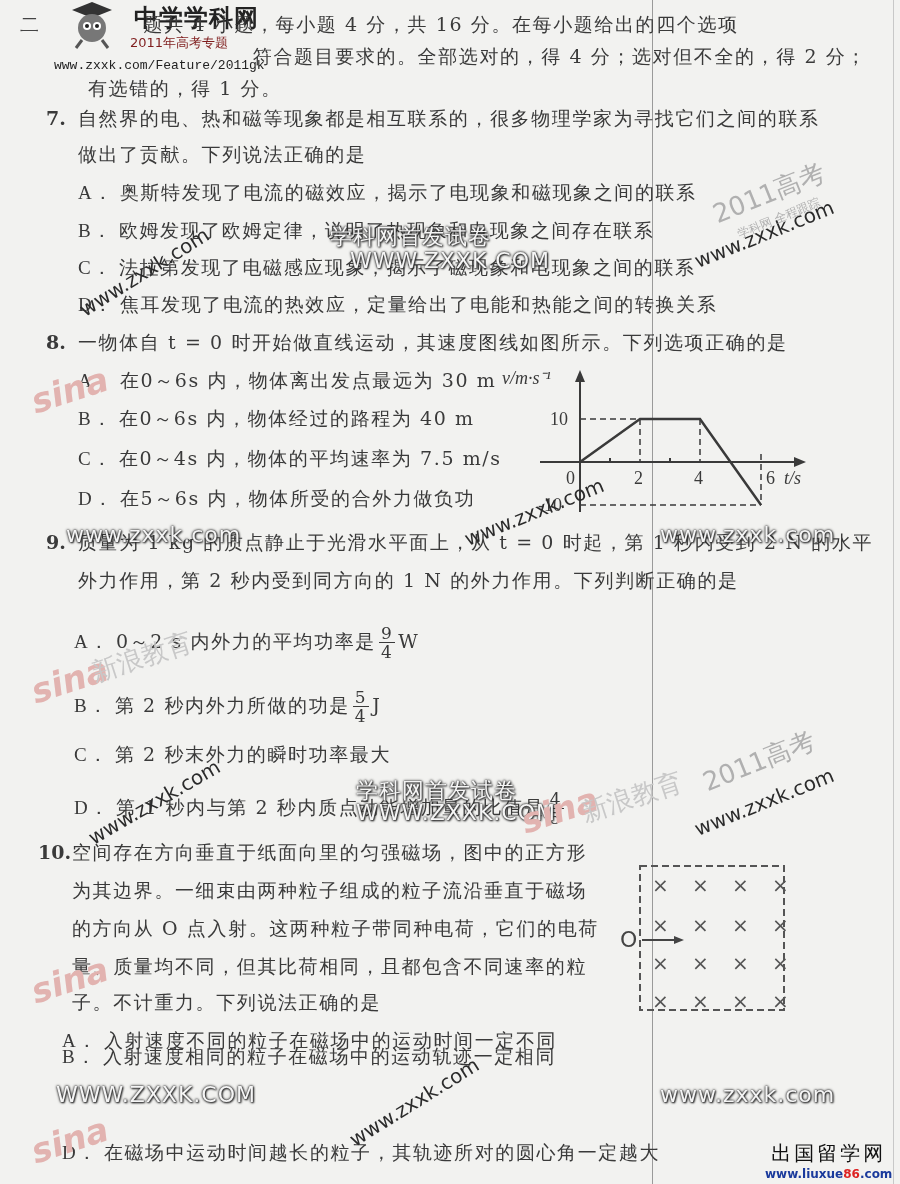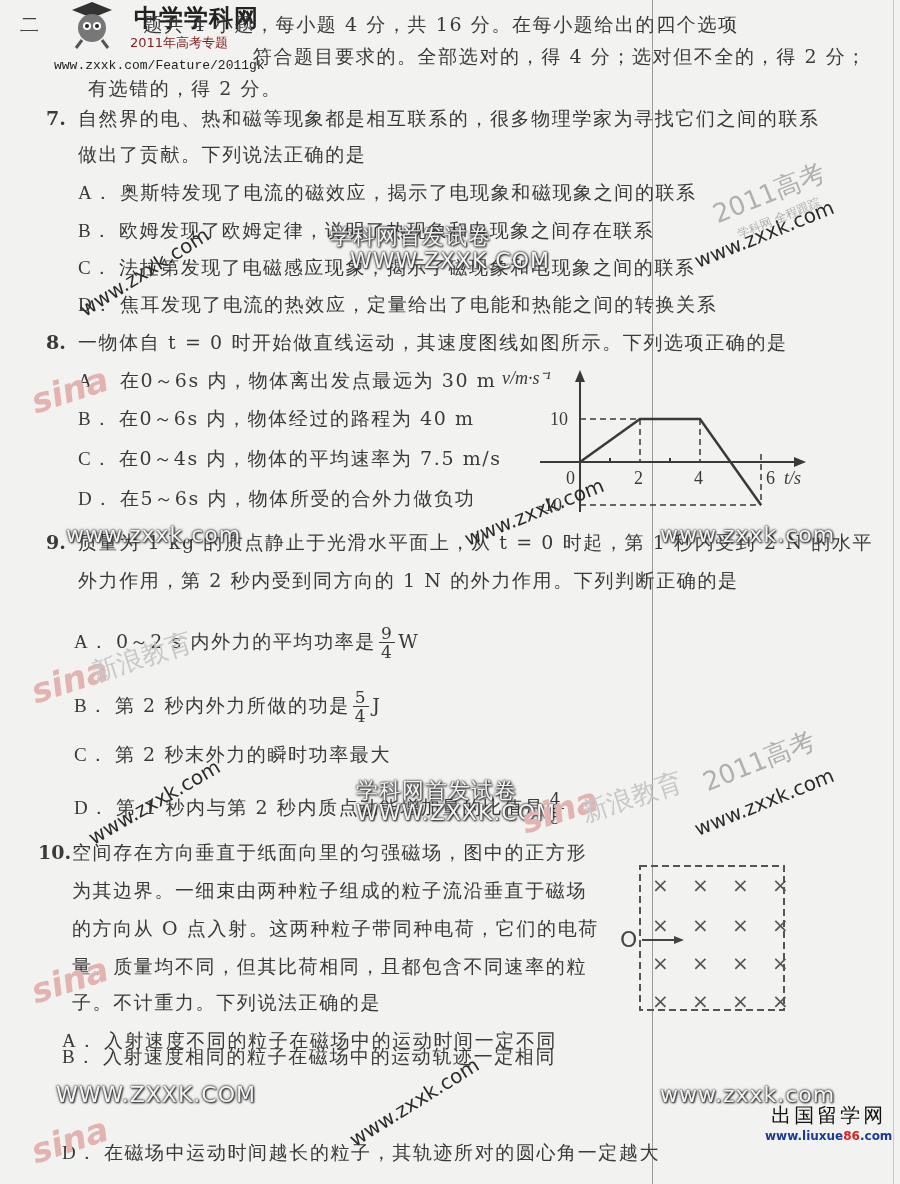--- a/index.html
+++ b/index.html
@@ -40,21 +40,21 @@
   }
   .wm-sina { color: #e2b3b0; font-weight: bold; font-style: italic; }
 
   
   .vt-graph { position: absolute; left: 500px; top: 362px; width: 320px; height: 160px; }
   .vt-graph text { font-family: "Liberation Serif", serif; fill: #3a3a3a; }
 
   
   .field-fig { position: absolute; left: 612px; top: 856px; width: 180px; height: 160px; }
 
-  .footer-logo { position: absolute; left: 765px; top: 1102px; text-align: center; }
+  .footer-logo { position: absolute; left: 765px; top: 1140px; text-align: center; }
   .footer-cn { font-family: "DejaVu Sans", sans-serif; font-size: 20px; color: #111; letter-spacing: 3px; }
   .footer-url { font-family: "DejaVu Sans", sans-serif; font-size: 12px; color: #1a3a9c; font-weight: bold; }
   .footer-url .red { color: #d22; }
 </style>
 </head>
 <body>
 
 <div class="page">
   <div class="fold-line"></div>
   <div class="right-edge"></div>
@@ -75,21 +75,21 @@
     <div class="logo-url">www.zxxk.com/Feature/2011gk</div>
   </div>
 
   <div class="line" style="left:20px; top:12px; padding-left:0;">
     <span style="visibility:hidden">二、多项选择</span><span>题共 4 小题，每小题 4 分，共 16 分。在每小题给出的四个选项</span>
   </div>
   <div class="line" style="left:20px; top:12px; width:130px; overflow:hidden; color:#444;">二</div>
   <div class="line" style="left:88px; top:44px;">
     <span style="visibility:hidden">中，有多个选项是</span><span>符合题目要求的。全部选对的，得 4 分；选对但不全的，得 2 分；</span>
   </div>
-  <div class="line" style="left:88px; top:76px;">有选错的，得 2 分。</div>
+  <div class="line" style="left:88px; top:76px;">有选错的，得 1 分。</div>
 
   <div class="qnum" style="left:46px; top:106px;">7.</div>
   <div class="line" style="left:78px; top:106px;">自然界的电、热和磁等现象都是相互联系的，很多物理学家为寻找它们之间的联系</div>
   <div class="line" style="left:78px; top:142px;">做出了贡献。下列说法正确的是</div>
   <div class="line" style="left:78px; top:180px;"><span class="opt-letter">A．</span><span>奥斯特发现了电流的磁效应，揭示了电现象和磁现象之间的联系</span></div>
   <div class="line" style="left:78px; top:218px;"><span class="opt-letter">B．</span><span>欧姆发现了欧姆定律，说明了热现象和电现象之间存在联系</span></div>
   <div class="line" style="left:78px; top:255px;"><span class="opt-letter">C．</span><span>法拉第发现了电磁感应现象，揭示了磁现象和电现象之间的联系</span></div>
   <div class="line" style="left:78px; top:292px;"><span class="opt-letter">D．</span><span>焦耳发现了电流的热效应，定量给出了电能和热能之间的转换关系</span></div>
 
   <div class="qnum" style="left:46px; top:330px;">8.</div>

